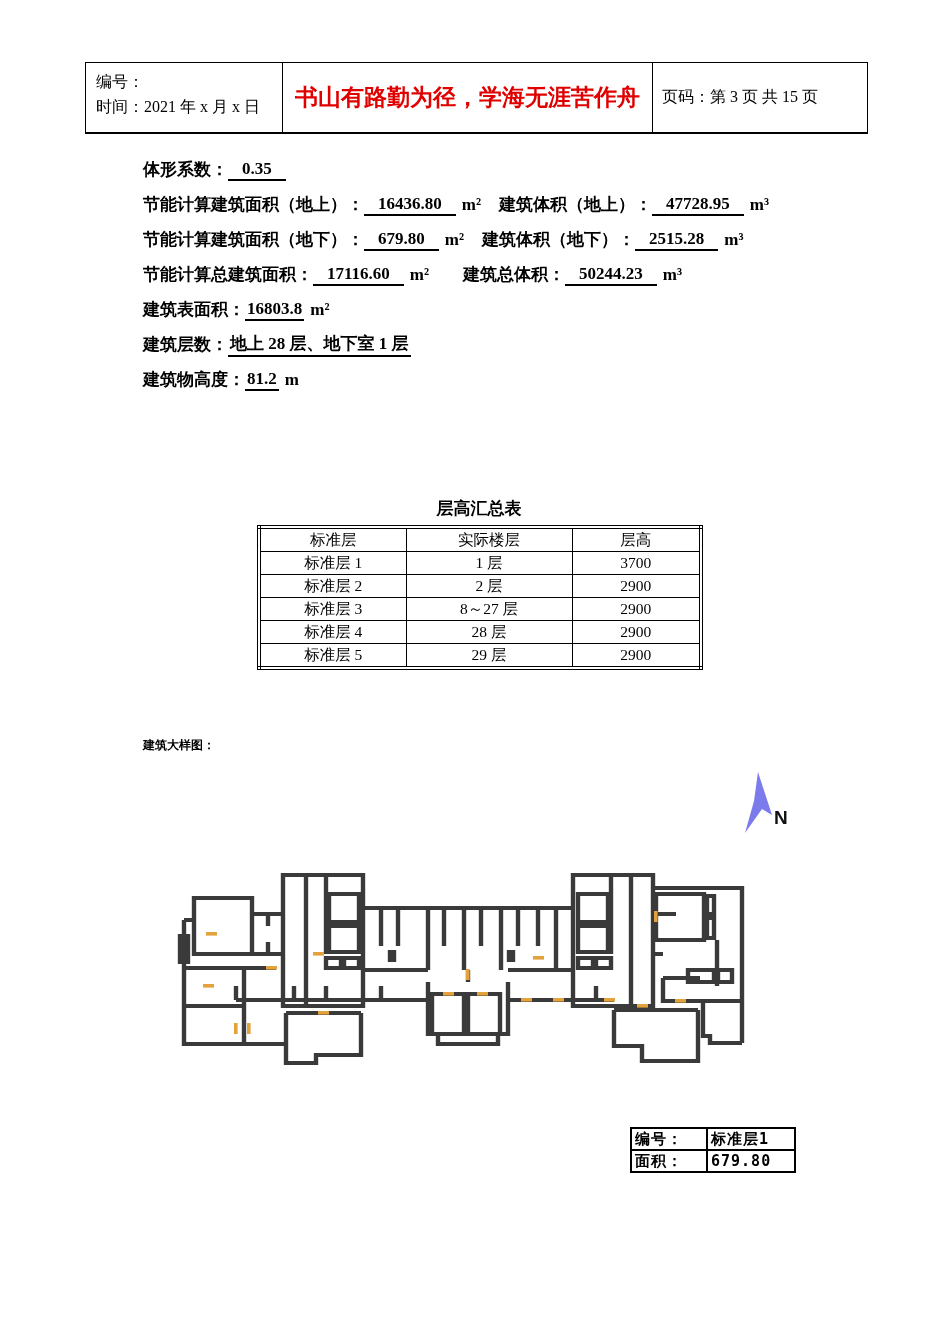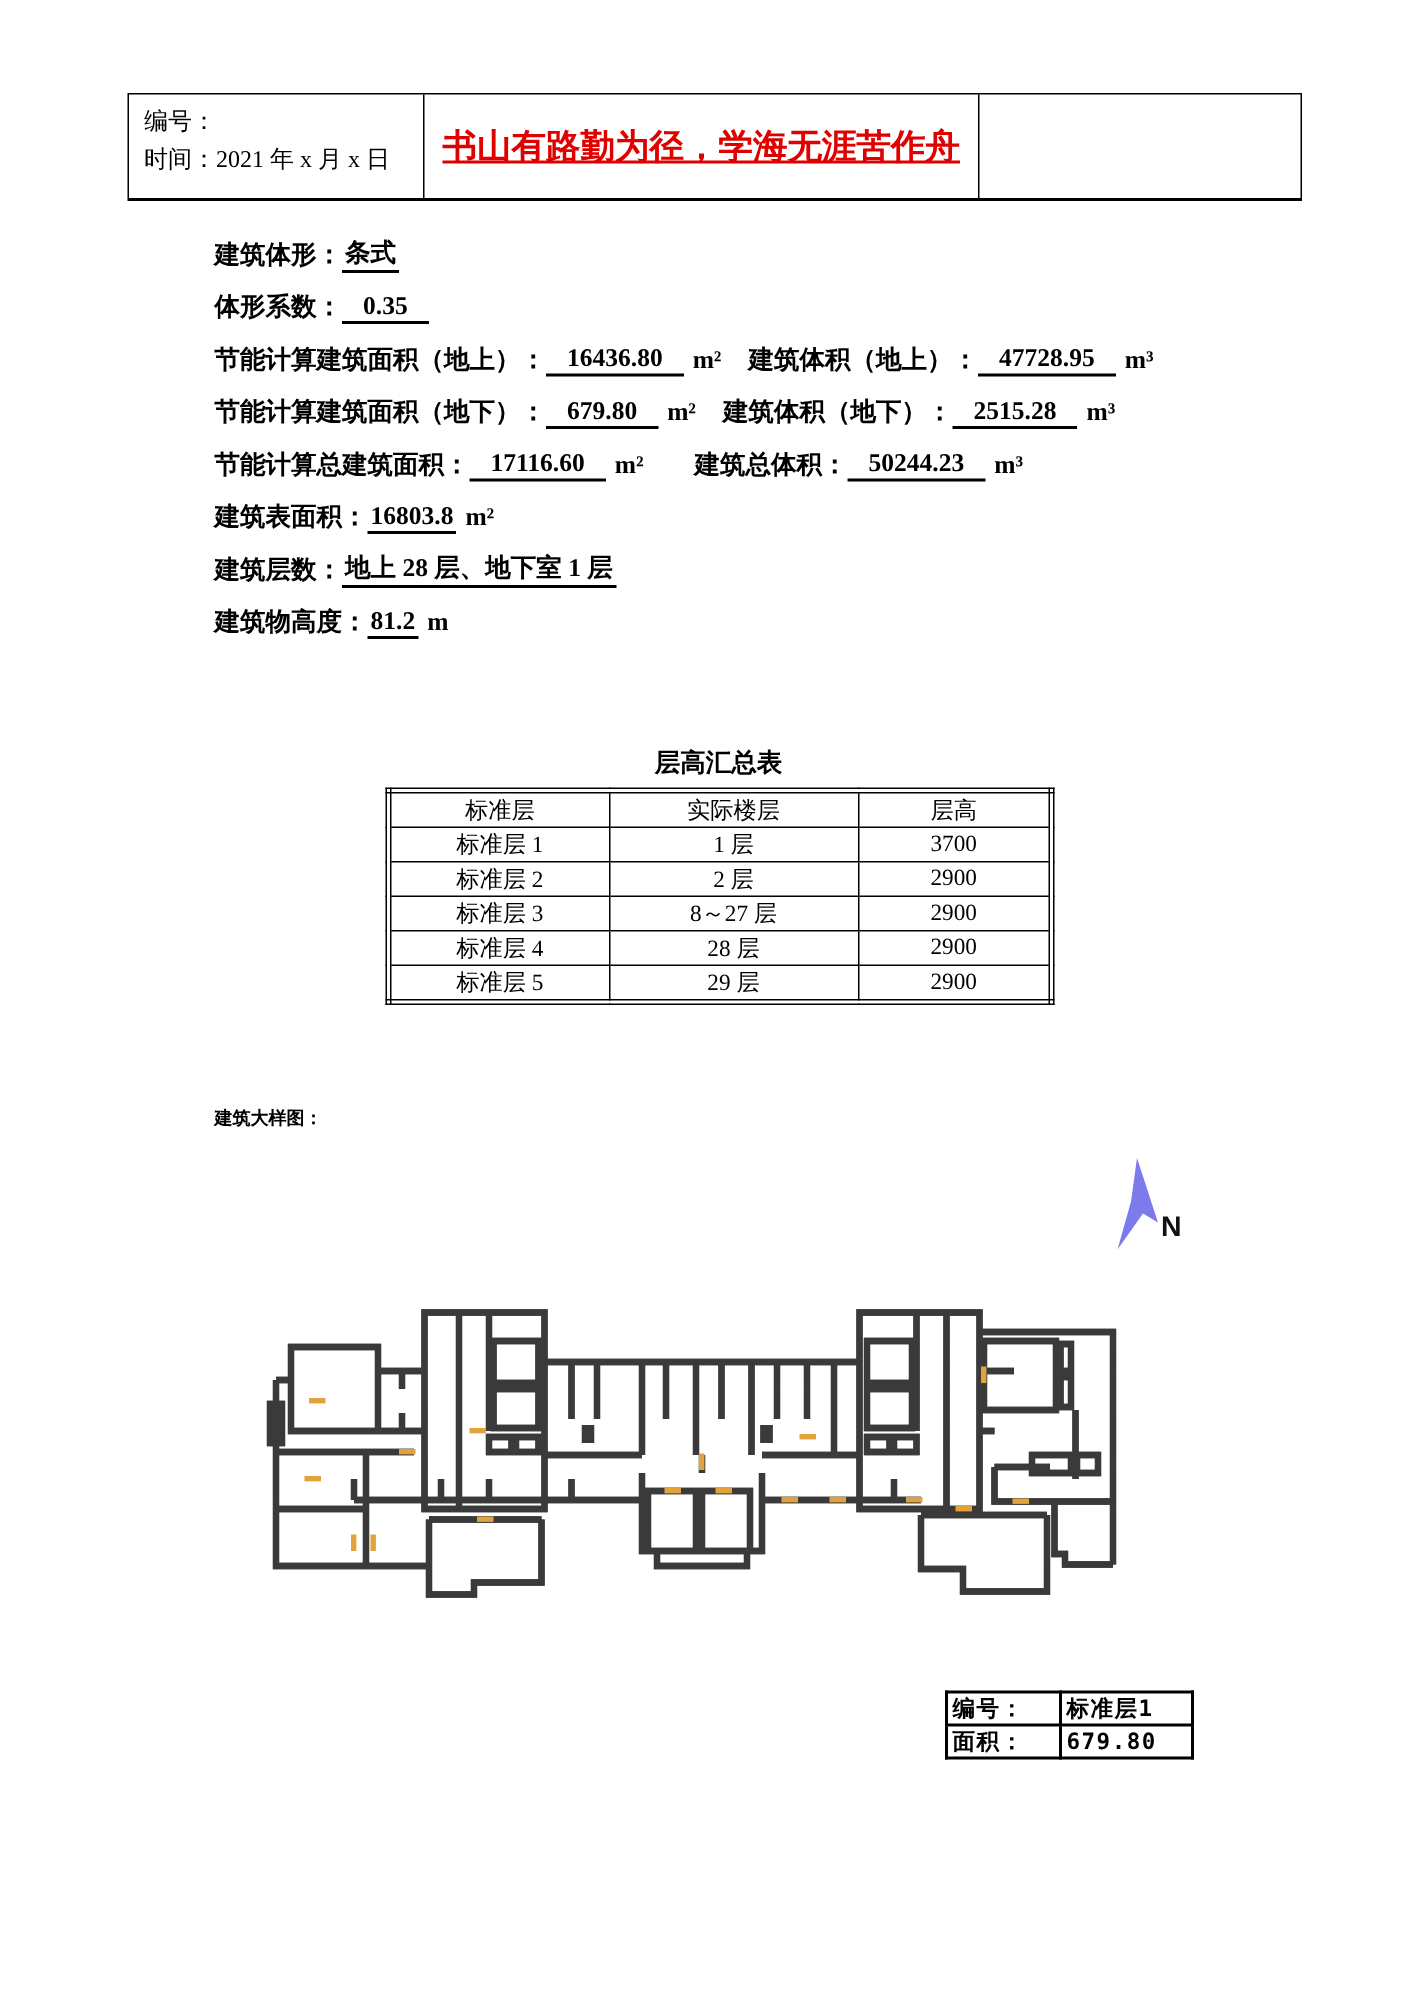--- a/index.html
+++ b/index.html
@@ -51,28 +51,28 @@
 <body>
 
 <div class="page">
 
   <div class="hdr">
     <div class="hdr-left">
       <div>编号：</div>
       <div>时间：2021 年 x 月 x 日</div>
     </div>
     <div class="hdr-mid">
-      <span style="color: rgb(224, 0, 0); text-decoration: underline;">书山有路勤为径，学海无涯苦作舟</span>
+      <span style="color: rgb(224, 0, 0);">书山有路勤为径，学海无涯苦作舟</span>
+    </div>
+    <div class="hdr-right">
+      <span>页码：第 3 页 共 15 页</span>
     </div>
   </div>
 
   <div class="body-block">
-    <div class="bl">
-      <span>建筑体形：</span><span class="ut">条式</span>
-    </div>
     <div class="bl">
       <span>体形系数：</span><span class="uv">0.35</span>
     </div>
     <div class="bl">
       <span>节能计算建筑面积（地上）：</span><span class="uv">16436.80</span><span class="unit">m²</span><span class="sp1"></span><span>建筑体积（地上）：</span><span class="uv">47728.95</span><span class="unit">m³</span>
     </div>
     <div class="bl">
       <span>节能计算建筑面积（地下）：</span><span class="uv">679.80</span><span class="unit">m²</span><span class="sp1"></span><span>建筑体积（地下）：</span><span class="uv">2515.28</span><span class="unit">m³</span>
     </div>
     <div class="bl">

